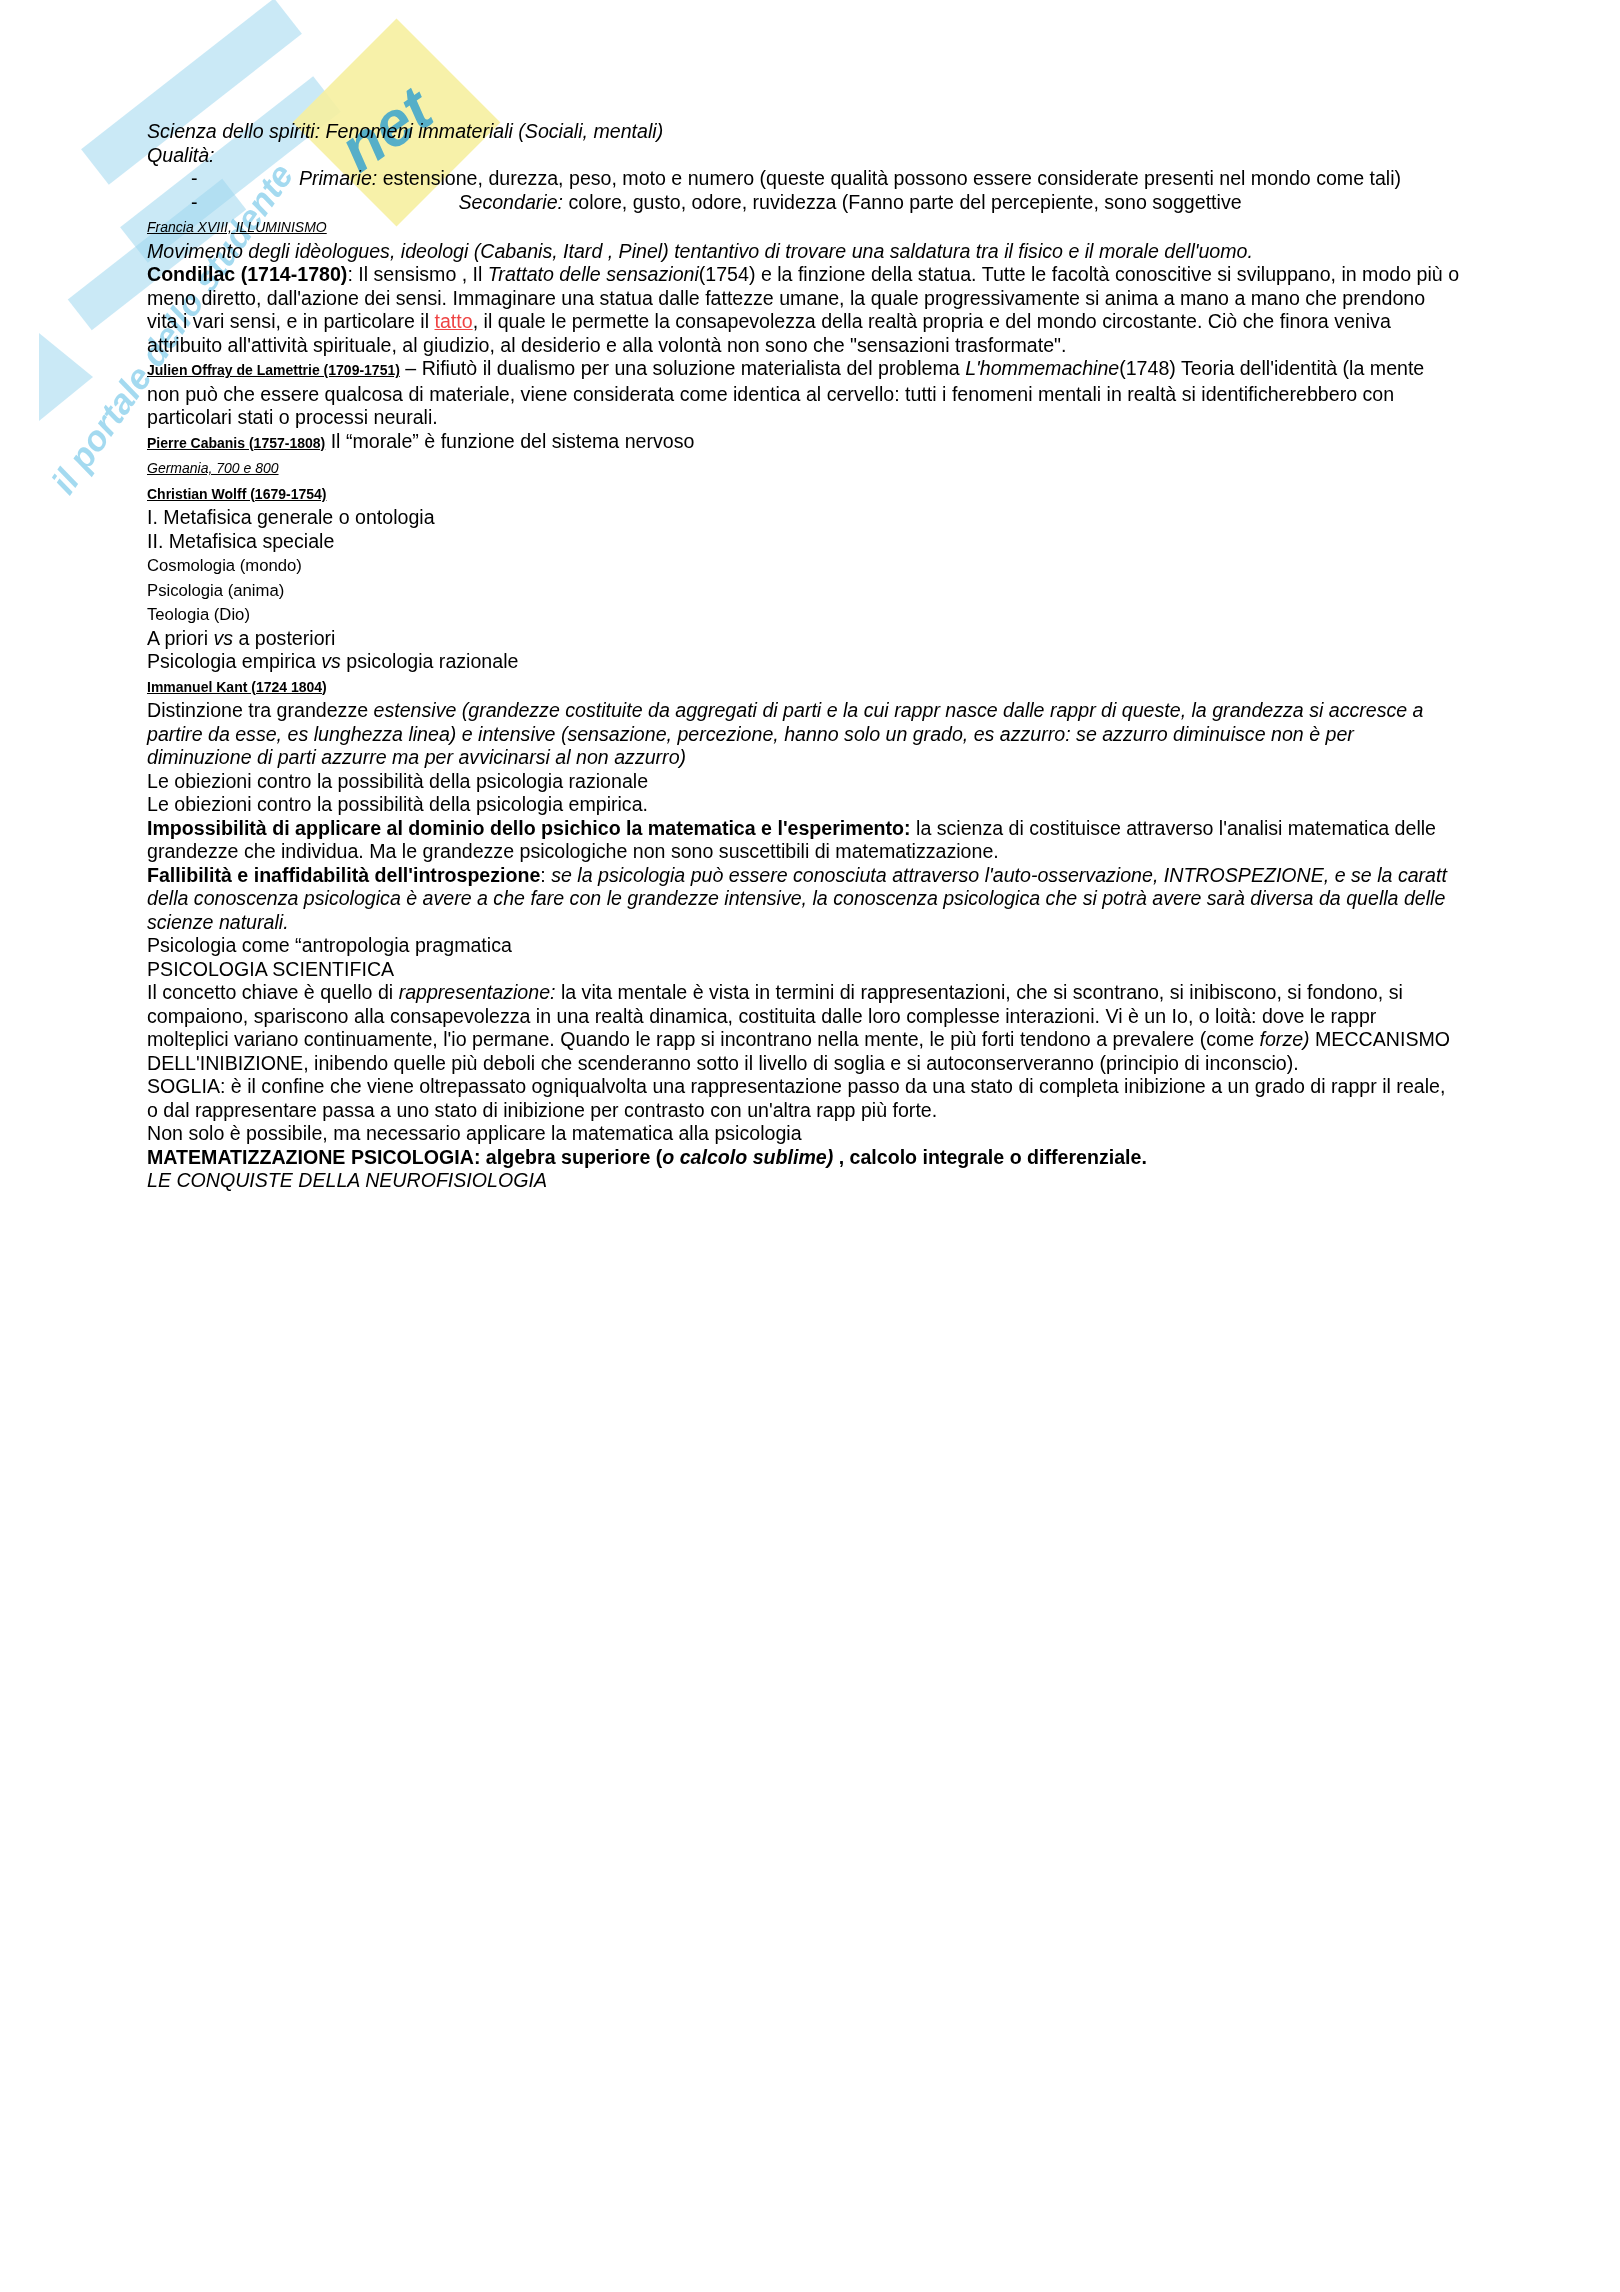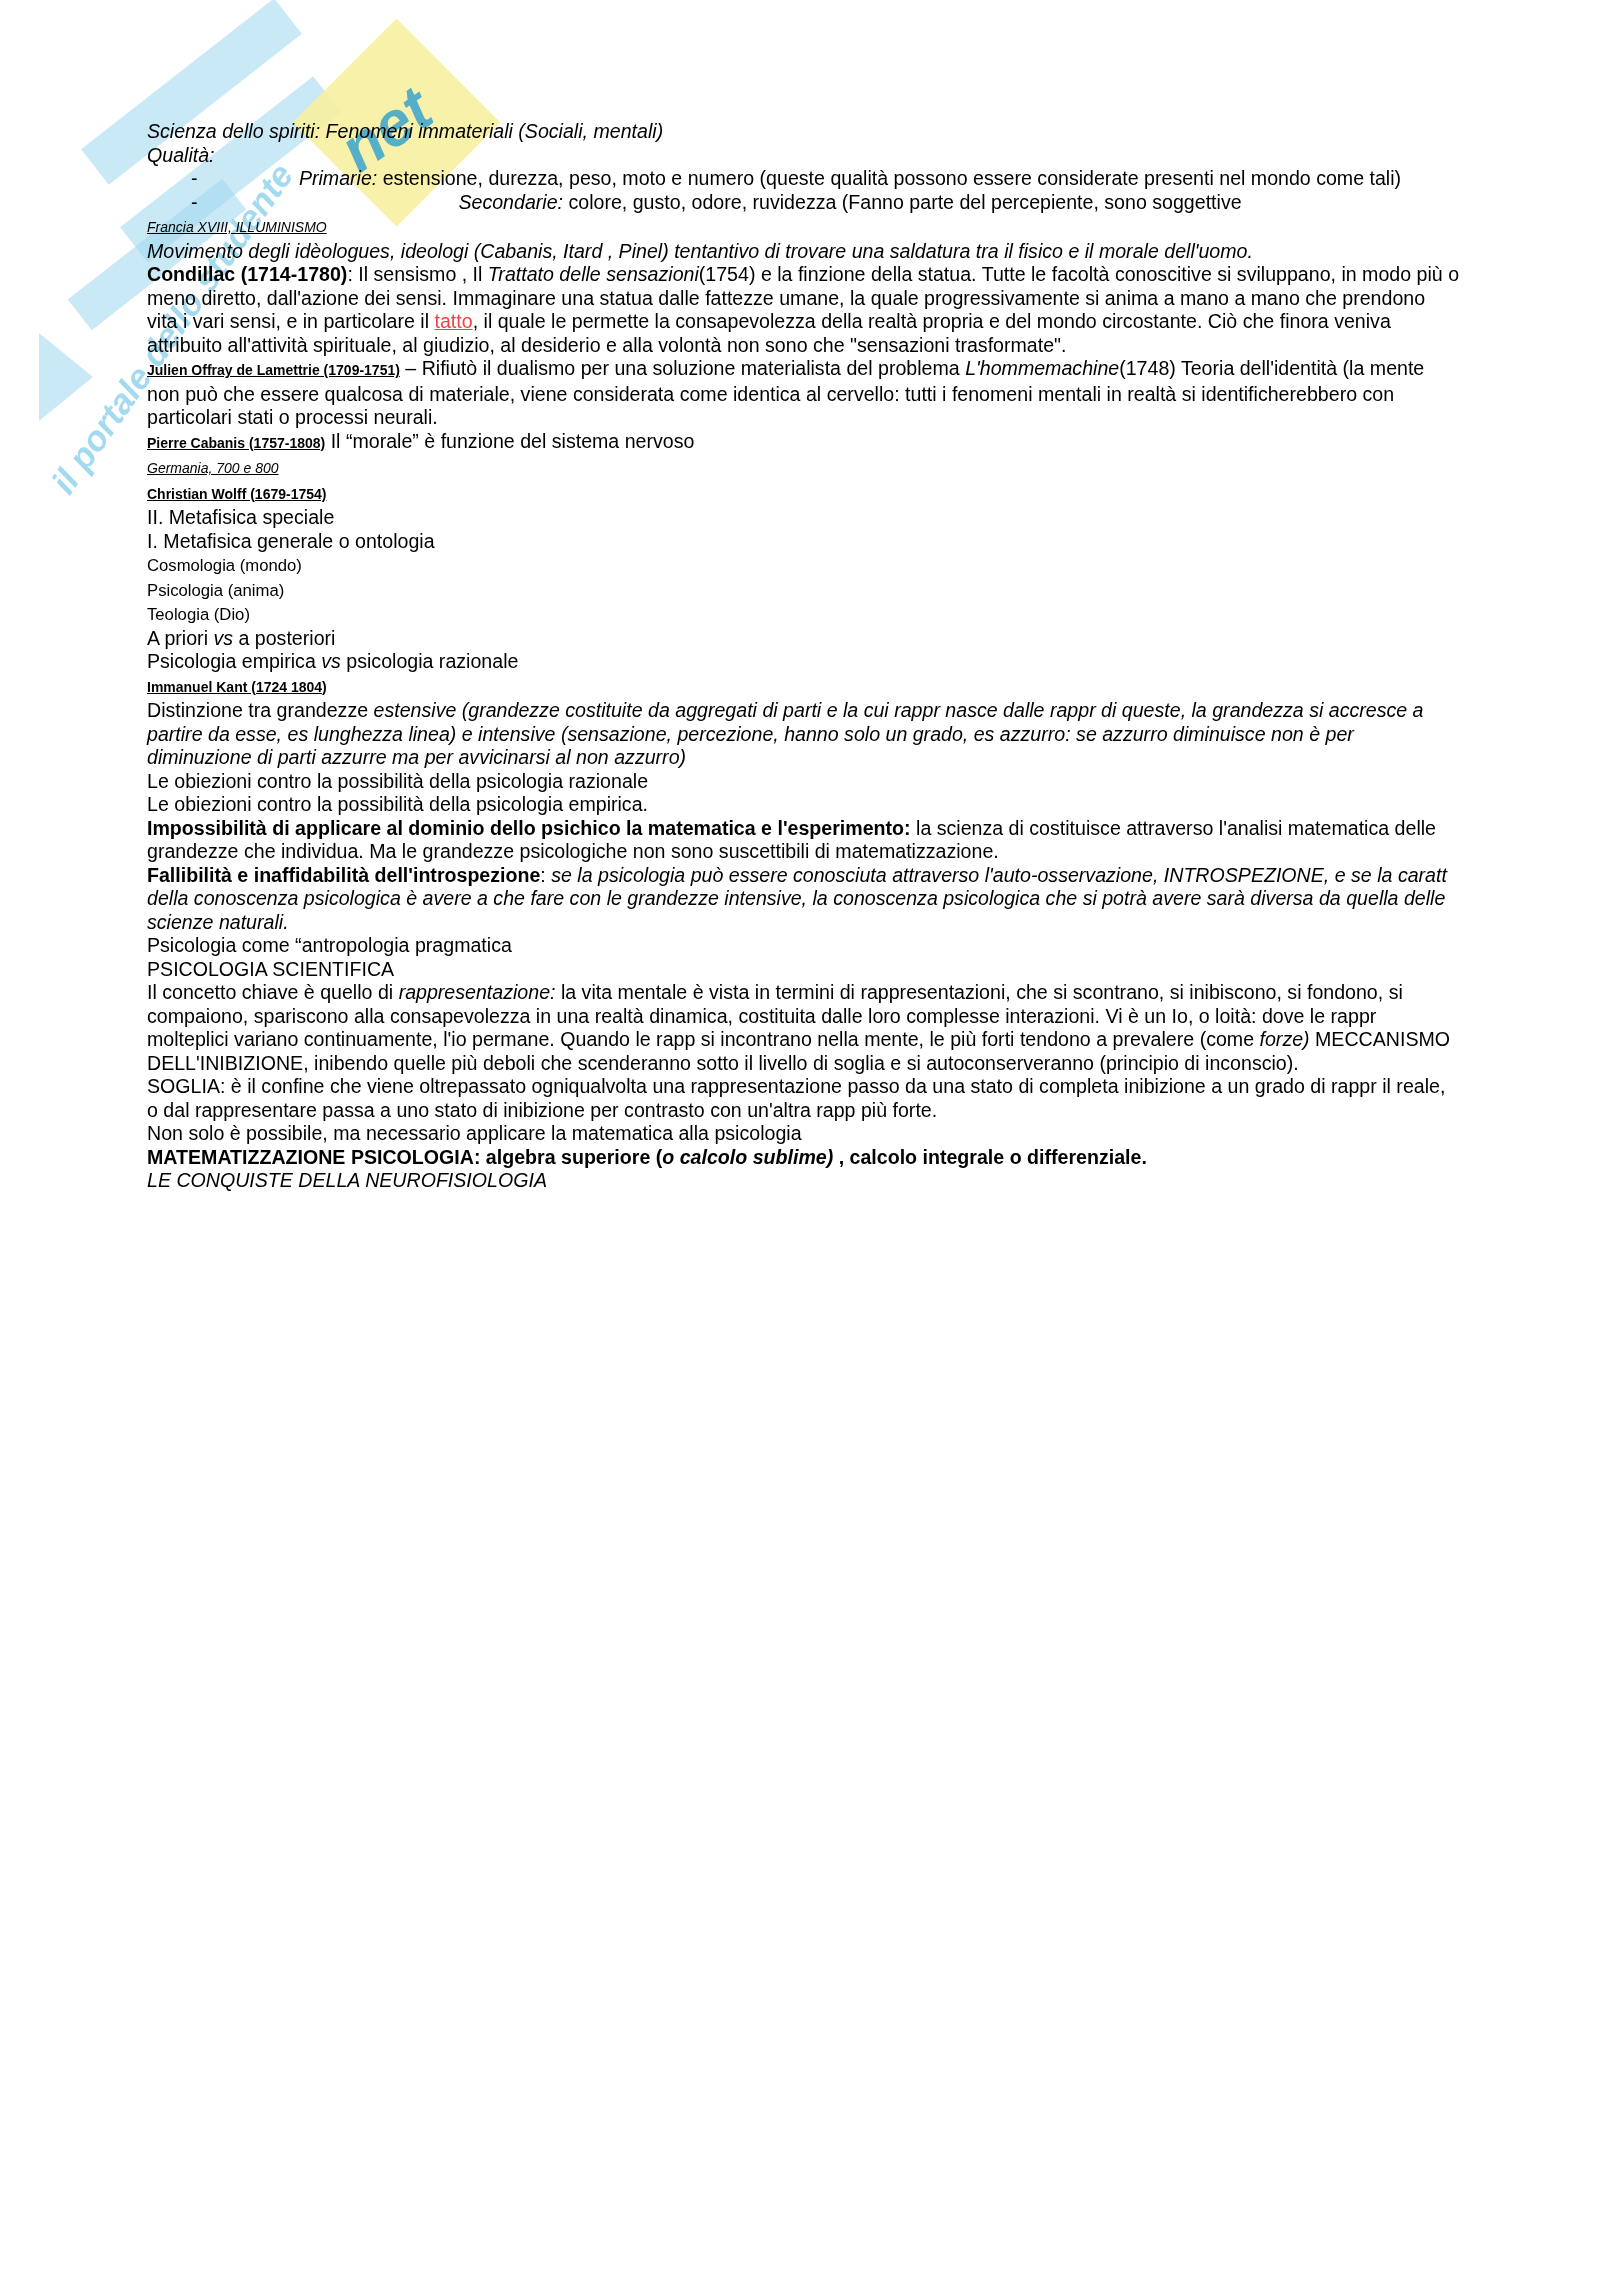--- a/index.html
+++ b/index.html
@@ -91,22 +91,22 @@
         <span class="marker">-</span>
         <span class="btext"><span class="i">Secondarie:</span><span> colore, gusto, odore, ruvidezza (Fanno parte del percepiente, sono soggettive</span></span>
       </p>
       <p class="block"><span class="i lg">Francia  XVIII,  ILLUMINISMO</span></p>
       <p class="block"><span class="i">Movimento degli idèologues, ideologi (Cabanis, Itard , Pinel) tentantivo di trovare una saldatura tra il fisico e il morale dell'uomo.</span></p>
       <p class="block mt1"><span class="b">Condillac (1714-1780)</span><span>: Il sensismo , Il </span><span class="i">Trattato delle sensazioni</span><span>(1754) e la finzione della statua. Tutte le facoltà conoscitive si sviluppano, in modo più o meno diretto, dall'azione dei sensi. Immaginare una statua dalle fattezze umane, la quale progressivamente si anima a mano a mano che prendono vita i vari sensi, e in particolare il </span><a class="link" href="#">tatto</a><span>, il quale le permette la consapevolezza della realtà propria e del mondo circostante. Ciò che finora veniva attribuito all'attività spirituale, al giudizio, al desiderio e alla volontà non sono che "sensazioni trasformate".</span></p>
       <p class="block mt1"><span class="b lg">Julien Offray de Lamettrie (1709-1751)</span><span> – Rifiutò il dualismo per una soluzione materialista del problema </span><span class="i">L'hommemachine</span><span>(1748) Teoria dell'identità (la mente non può che essere qualcosa di materiale, viene considerata come identica al cervello: tutti i fenomeni mentali in realtà si identificherebbero con particolari stati o processi neurali.</span></p>
       <p class="block mt2"><span class="b lg">Pierre Cabanis (1757-1808)</span><span>  Il “morale” è funzione del sistema nervoso</span></p>
       <p class="block mt3"><span class="i lg">Germania, 700 e 800</span></p>
       <p class="block mt3"><span class="b lg">Christian Wolff (1679-1754)</span></p>
+      <p class="block"><span>I. Metafisica generale o ontologia</span></p>
       <p class="block"><span>II. Metafisica speciale</span></p>
-      <p class="block"><span>I. Metafisica generale o ontologia</span></p>
       <p class="block"><span class="sm">Cosmologia (mondo)</span></p>
       <p class="block"><span class="sm">Psicologia (anima)</span></p>
       <p class="block"><span class="sm">Teologia (Dio)</span></p>
       <p class="block"><span>A priori </span><span class="i">vs</span><span> a posteriori</span></p>
       <p class="block"><span>Psicologia empirica </span><span class="i">vs</span><span> psicologia razionale</span></p>
       <p class="block mt2"><span class="b lg">Immanuel Kant (1724 1804)</span></p>
       <p class="block"><span>Distinzione tra grandezze </span><span class="i">estensive (grandezze costituite da aggregati di parti e la cui rappr nasce dalle rappr di queste, la grandezza si accresce a partire da esse, es lunghezza linea) e intensive (sensazione, percezione, hanno solo un grado, es azzurro: se azzurro diminuisce non è per diminuzione di parti azzurre ma per avvicinarsi al non azzurro)</span></p>
       <p class="block mt2"><span>Le obiezioni contro la possibilità della psicologia razionale</span></p>
       <p class="block"><span>Le obiezioni contro la possibilità della psicologia empirica.</span></p>
       <p class="block"><span class="b">Impossibilità di applicare al dominio dello psichico la matematica e l'esperimento:</span><span> la scienza di costituisce attraverso l'analisi matematica delle grandezze che individua. Ma le grandezze psicologiche non sono suscettibili di matematizzazione.</span></p>

